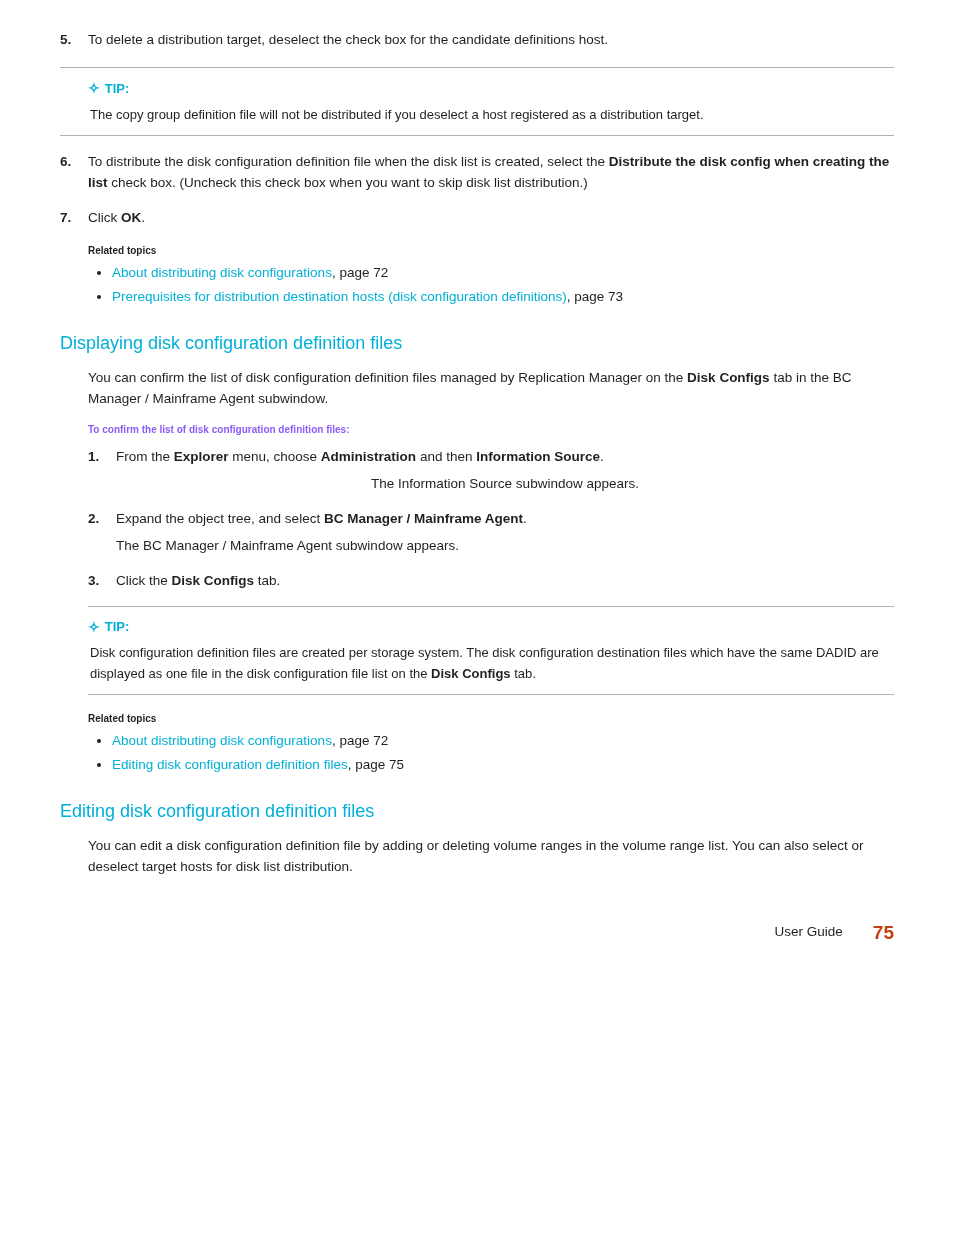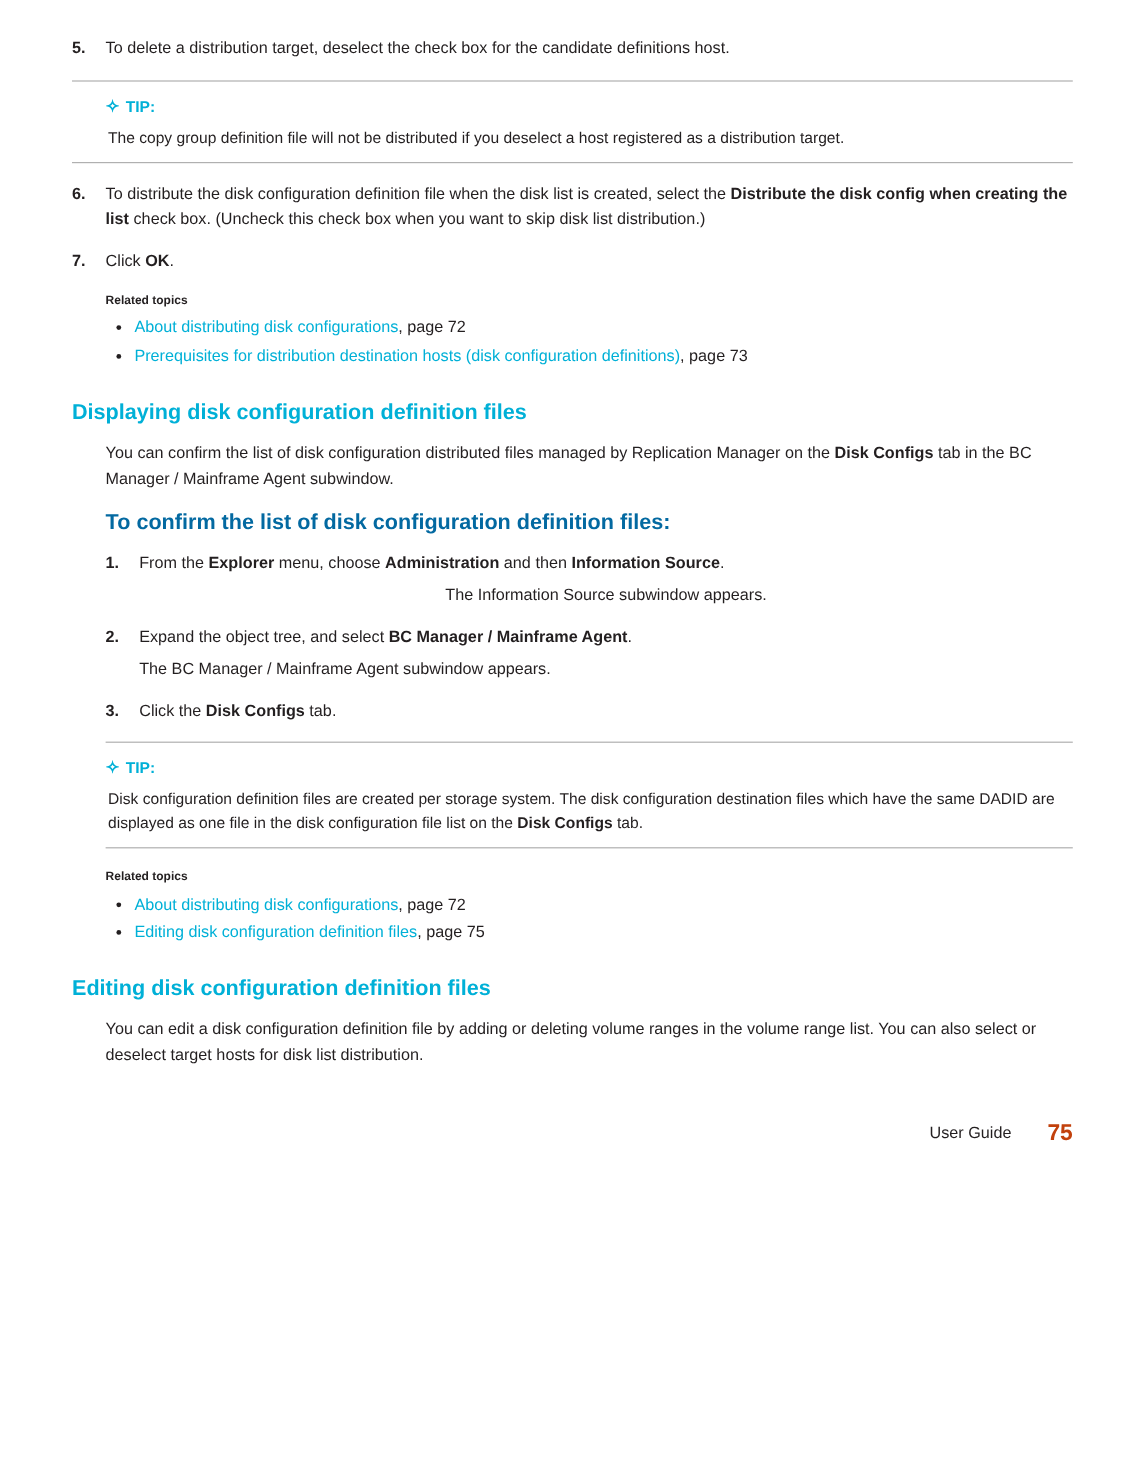--- a/index.html
+++ b/index.html
@@ -46,26 +46,26 @@
       color: #00b0d7;
     }
     .tip-text {
       font-size: 13px;
       color: #231f20;
       padding-left: 2px;
     }
     .section-heading {
       color: #00b0d7;
       font-size: 18px;
-      font-weight: bold;
+      font-weight: normal;
       margin: 22px 0 10px 0;
     }
     .subsection-heading {
-      color: #0369a1;
-      font-size: 18px;
+      color: #8b5cf6;
+      font-size: 10px;
       font-weight: bold;
       margin: 12px 0 10px 0;
     }
     .related-topics-label {
       font-weight: bold;
       margin: 14px 0 5px 0;
       font-size: 10px;
     }
     .related-list {
       list-style: disc;
@@ -155,21 +155,21 @@
       </li>
     </ul>
   </div>
 </div>
 
 <div style="margin-top: 10px;">
   <h2 class="section-heading">Displaying disk configuration definition files</h2>
 
   <div class="indent">
     <p class="body-text">
-      <span>You can confirm the list of disk configuration distributed files managed by Replication Manager on the </span><b>Disk Configs</b><span> tab in the BC Manager / Mainframe Agent subwindow.</span>
+      <span>You can confirm the list of disk configuration definition files managed by Replication Manager on the </span><b>Disk Configs</b><span> tab in the BC Manager / Mainframe Agent subwindow.</span>
     </p>
 
     <div class="subsection-heading">To confirm the list of disk configuration definition files:</div>
 
     <div class="step-item">
       <span class="step-num">1.</span>
       <div class="step-content">
         <span>From the </span><b>Explorer</b><span> menu, choose </span><b>Administration</b><span> and then </span><b>Information Source</b><span>.</span>
         <div style="margin-top:6px;text-align:center;">The Information Source subwindow appears.</div>
       </div>

